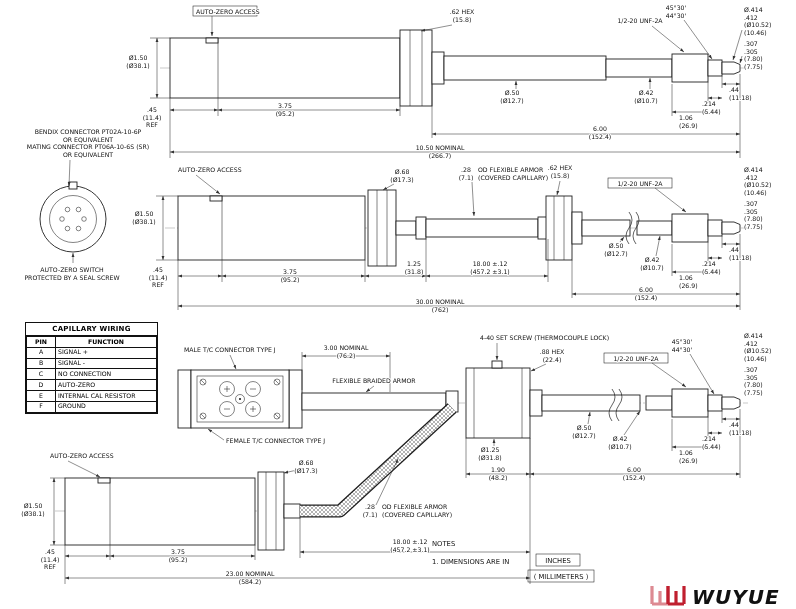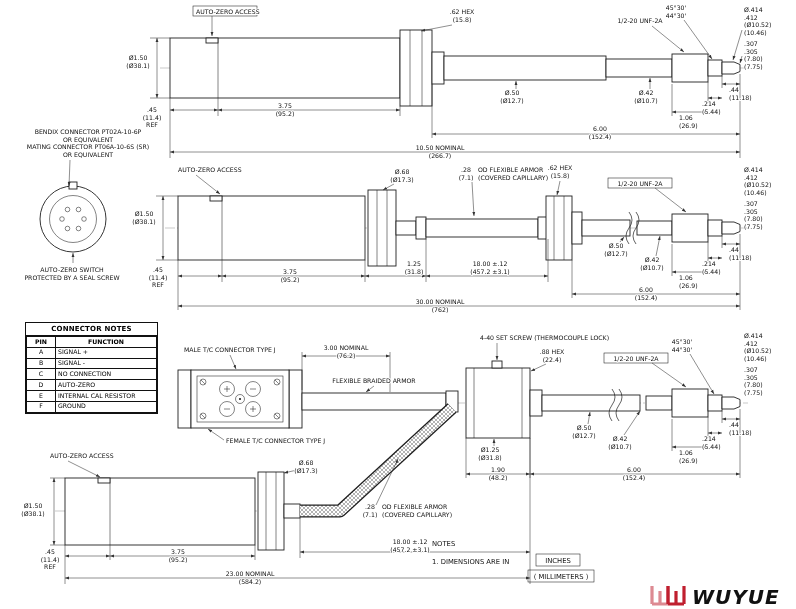--- a/index.html
+++ b/index.html
@@ -375,21 +375,21 @@
   </g>
 
   <g transform="translate(648,578)">
     <path d="M4,8 V26 M12,13 V26 M20,8 V26 M4,26 H20" fill="none" stroke="#dd8a92" stroke-width="3.2"></path>
     <path d="M20,8 V26 M28,13 V26 M36,8 V26 M20,26 H36" fill="none" stroke="#c01f2f" stroke-width="3.2"></path>
     <text class="logo-text" x="44" y="26" fill="#c01f2f">WUYUE</text>
   </g>
 </svg>
 
 <div class="wiring">
-  <div class="wt-title">CONNECTOR NOTES</div>
+  <div class="wt-title">CAPILLARY WIRING</div>
   <table>
     <thead>
       <tr>
         <th>PIN</th>
         <th>FUNCTION</th>
       </tr>
     </thead>
     <tbody>
           <tr>
             <td>A</td>

